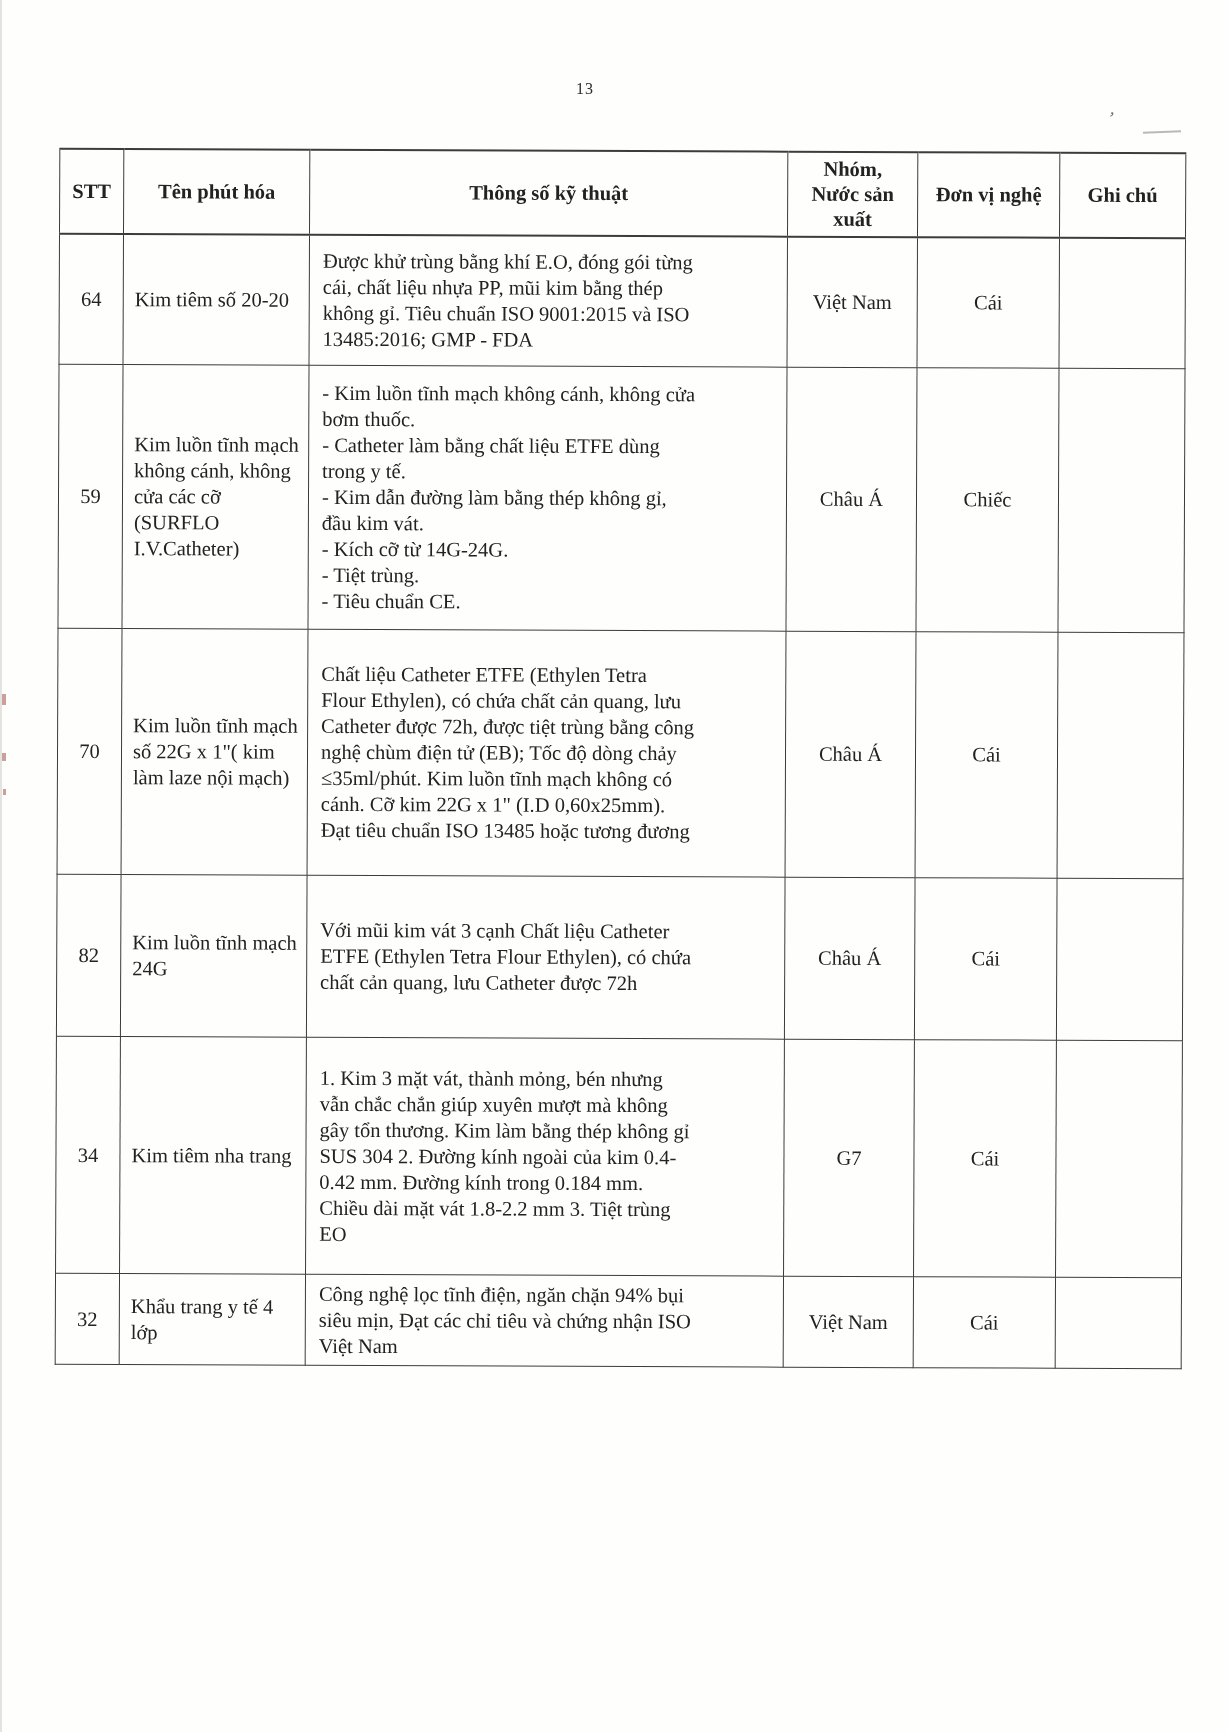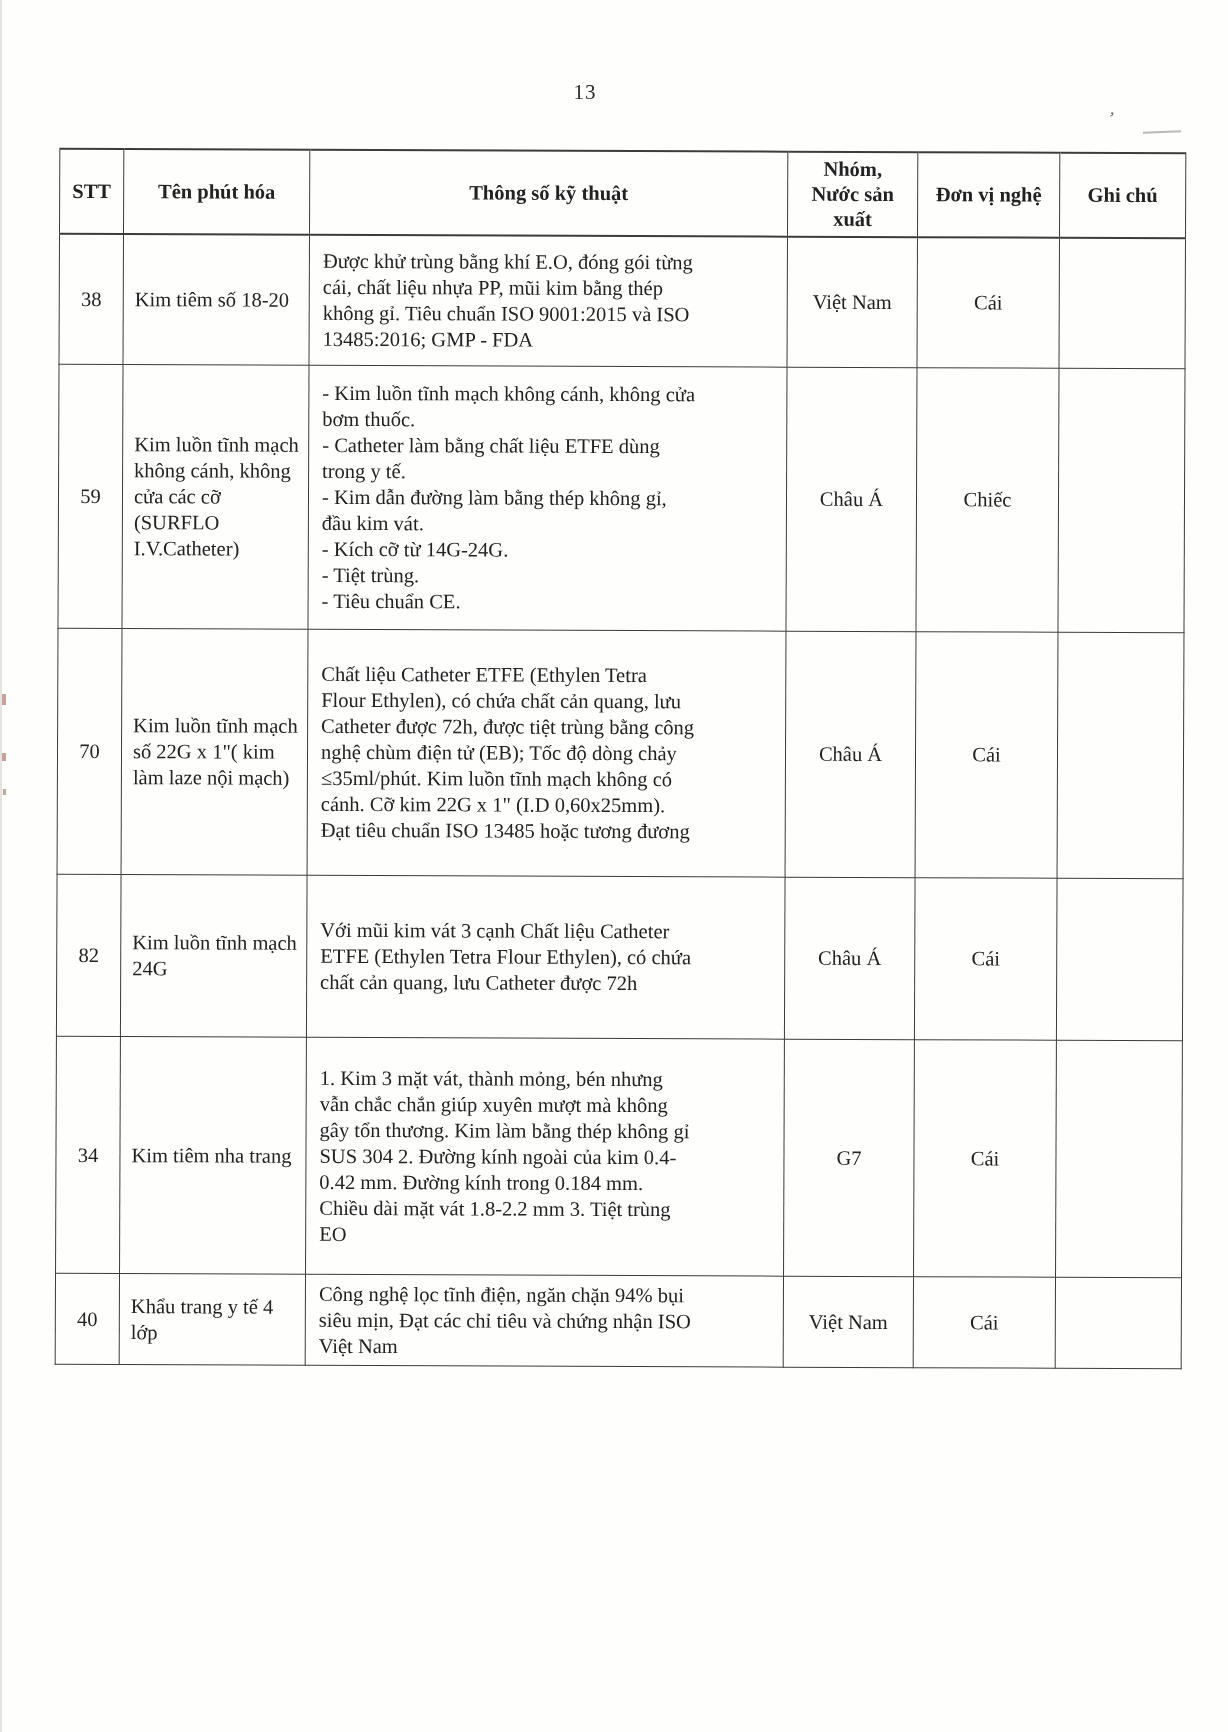--- a/index.html
+++ b/index.html
@@ -15,21 +15,21 @@
     font-family: "Liberation Serif", "DejaVu Serif", serif;
     color: #1f1f1f;
   }
 
   .page-number {
     position: absolute;
     top: 80px;
     left: 0;
     width: 1170px;
     text-align: center;
-    font-size: 21px;
+    font-size: 16px;
     color: #2b2b2b;
     letter-spacing: 1px;
   }
 
   table.doc-table {
     position: absolute;
     left: 57px;
     top: 150px;
     width: 1126px;
     border-collapse: collapse;
@@ -124,22 +124,22 @@
       <th>Thông số kỹ thuật</th>
       <th>Nhóm,
 Nước sản
 xuất</th>
       <th>Đơn vị nghệ</th>
       <th>Ghi chú</th>
     </tr>
   </thead>
   <tbody>
     <tr class="r-58">
-      <td class="c-stt">38</td>
-      <td class="c-name">Kim tiêm số 18-20</td>
+      <td class="c-stt">64</td>
+      <td class="c-name">Kim tiêm số 20-20</td>
       <td class="c-spec">Được khử trùng bằng khí E.O, đóng gói từng
 cái, chất liệu nhựa PP, mũi kim bằng thép
 không gỉ. Tiêu chuẩn ISO 9001:2015 và ISO
 13485:2016; GMP - FDA</td>
       <td class="c-group">Việt Nam</td>
       <td class="c-unit">Cái</td>
       <td class="c-note"></td>
     </tr>
     <tr class="r-59">
       <td class="c-stt">59</td>
@@ -195,21 +195,21 @@
 gây tổn thương. Kim làm bằng thép không gỉ
 SUS 304 2. Đường kính ngoài của kim 0.4-
 0.42 mm. Đường kính trong 0.184 mm.
 Chiều dài mặt vát 1.8-2.2 mm 3. Tiệt trùng
 EO</td>
       <td class="c-group">G7</td>
       <td class="c-unit">Cái</td>
       <td class="c-note"></td>
     </tr>
     <tr class="r-63">
-      <td class="c-stt">40</td>
+      <td class="c-stt">32</td>
       <td class="c-name">Khẩu trang y tế 4 lớp</td>
       <td class="c-spec">Công nghệ lọc tĩnh điện, ngăn chặn 94% bụi
 siêu mịn, Đạt các chỉ tiêu và chứng nhận ISO
 Việt Nam</td>
       <td class="c-group">Việt Nam</td>
       <td class="c-unit">Cái</td>
       <td class="c-note"></td>
     </tr>
   </tbody>
 </table>

